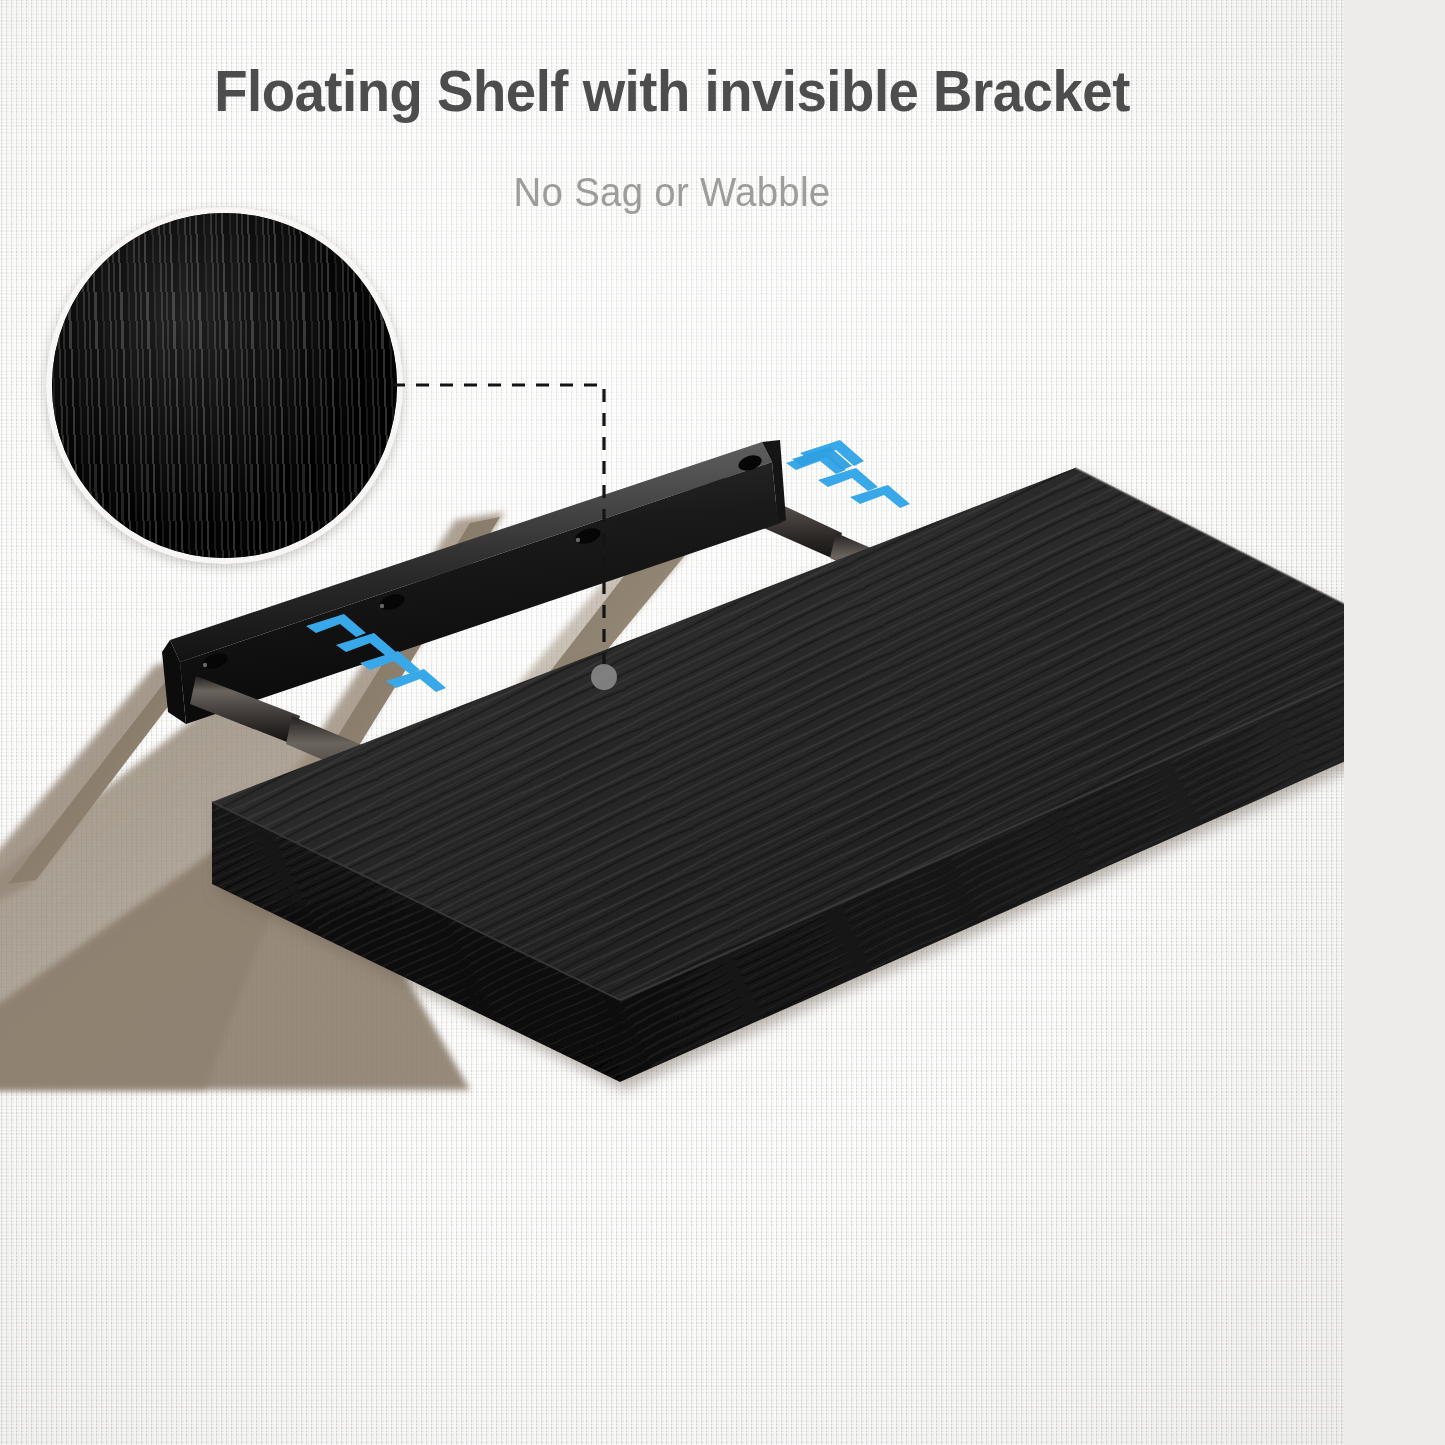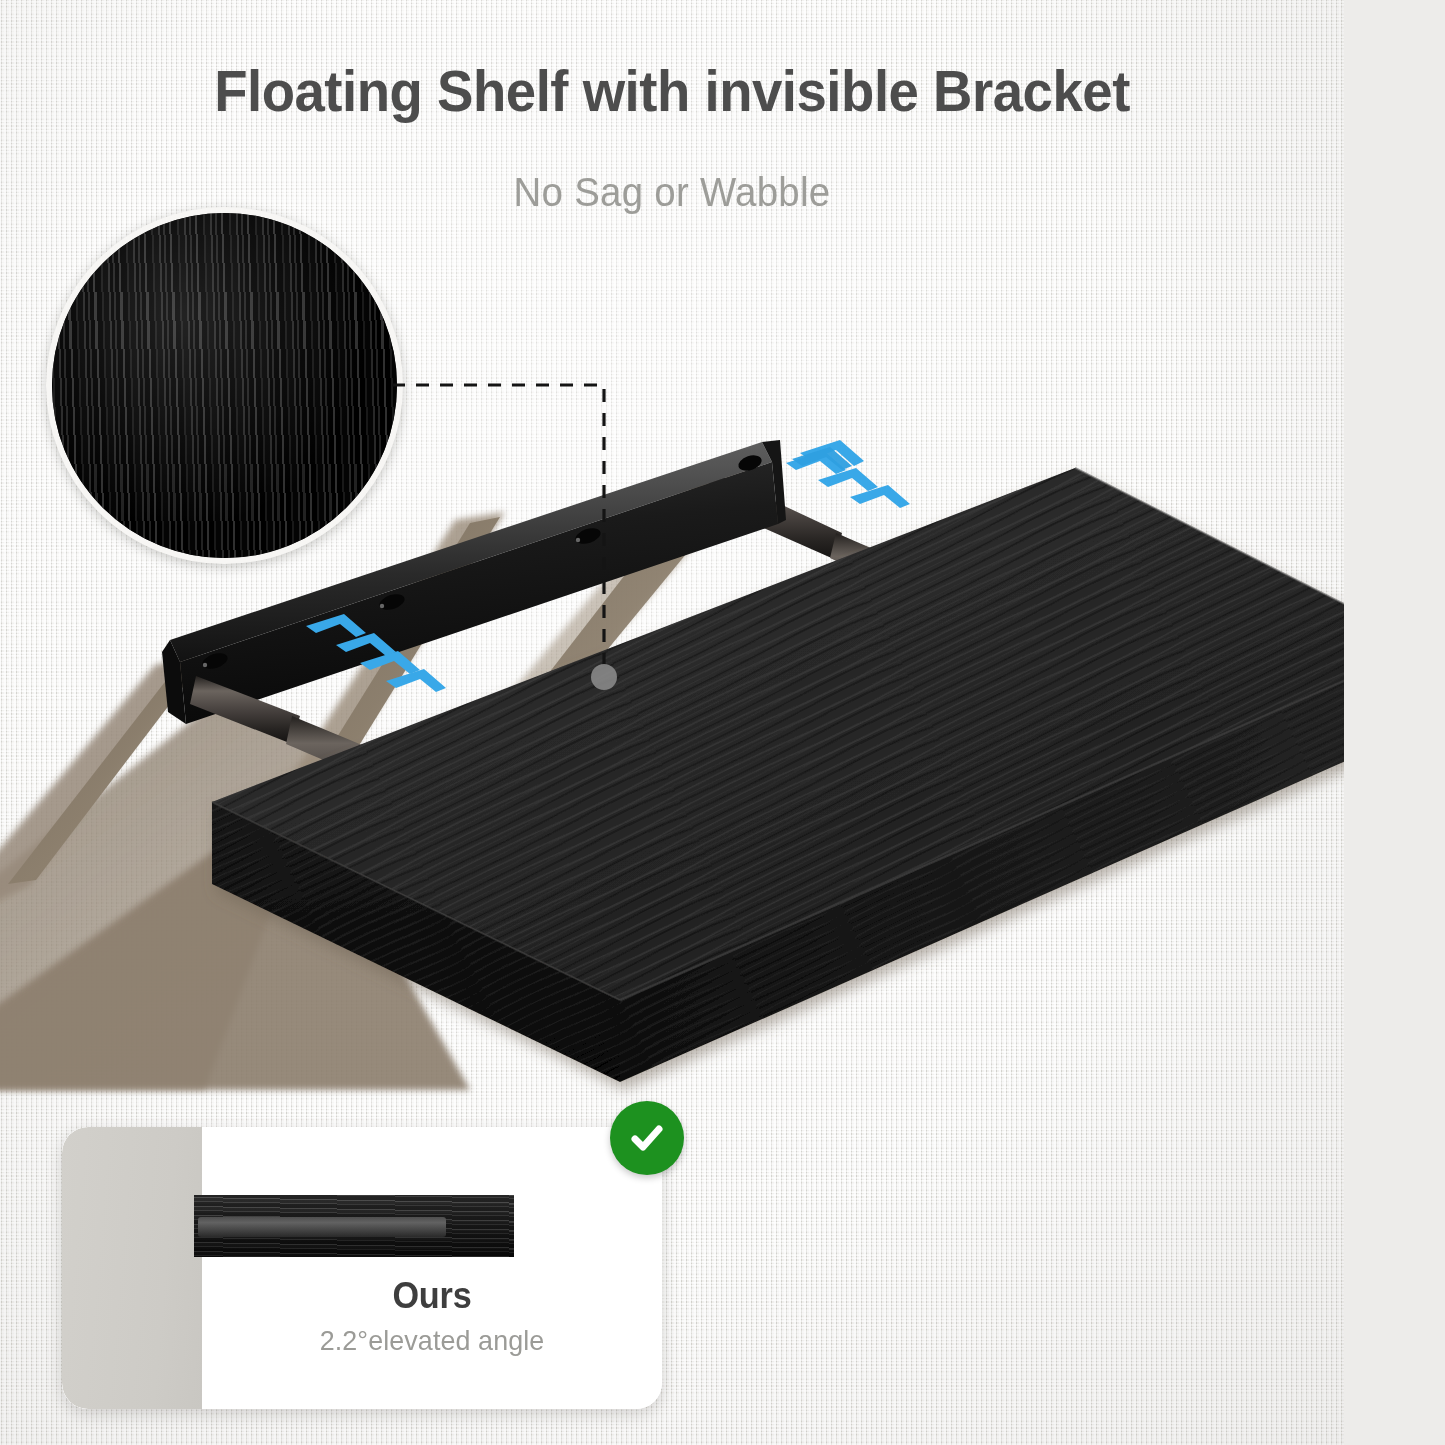--- a/index.html
+++ b/index.html
@@ -303,34 +303,16 @@
     </g>
 
     <g stroke="#141414" stroke-width="3.2" stroke-dasharray="13 11" fill="none" stroke-linecap="butt">
       <path d="M392,385 L604,385 L604,666"></path>
     </g>
     <circle cx="604" cy="677" r="13" fill="#8e8e8e" opacity=".85"></circle>
   </svg>
 
   <div class="cards">
 
-    <div class="card">
-      <div class="card-inner">
-        <div class="card-wall"></div>
-
-        <div class="slab" style="left:132px;top:68px;width:320px;height:62px;">
-          <div class="wood"></div>
-          <div class="rod" style="left:4px;top:22px;width:248px;height:20px;"></div>
-          <div style="position:absolute;inset:0;background:linear-gradient(180deg,rgba(255,255,255,.10),rgba(0,0,0,.35));"></div>
-        </div>
-      </div>
-      <div class="card-label">Ours</div>
-      <div class="card-sub">2.2°elevated angle</div>
-      <div class="badge" style="background:#1d911f;">
-        <svg width="44" height="44" viewBox="0 0 44 44">
-          <path d="M10 23 L18 31 L34 13" stroke="#ffffff" stroke-width="7" fill="none" stroke-linecap="round" stroke-linejoin="round"></path>
-        </svg>
-      </div>
-    </div>
 
 
   </div>
 </div>
 
 </body></html>

